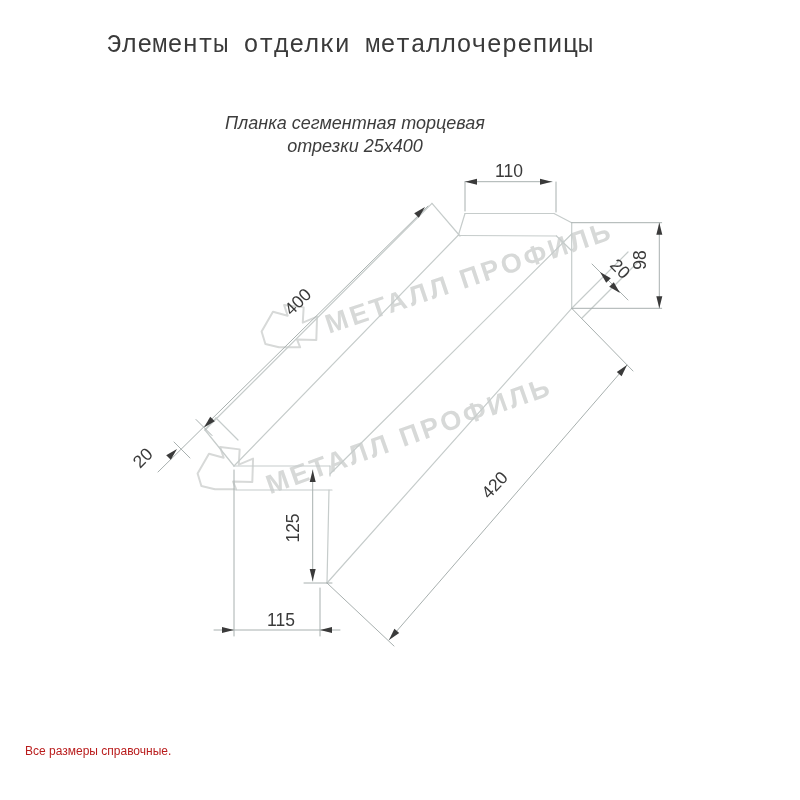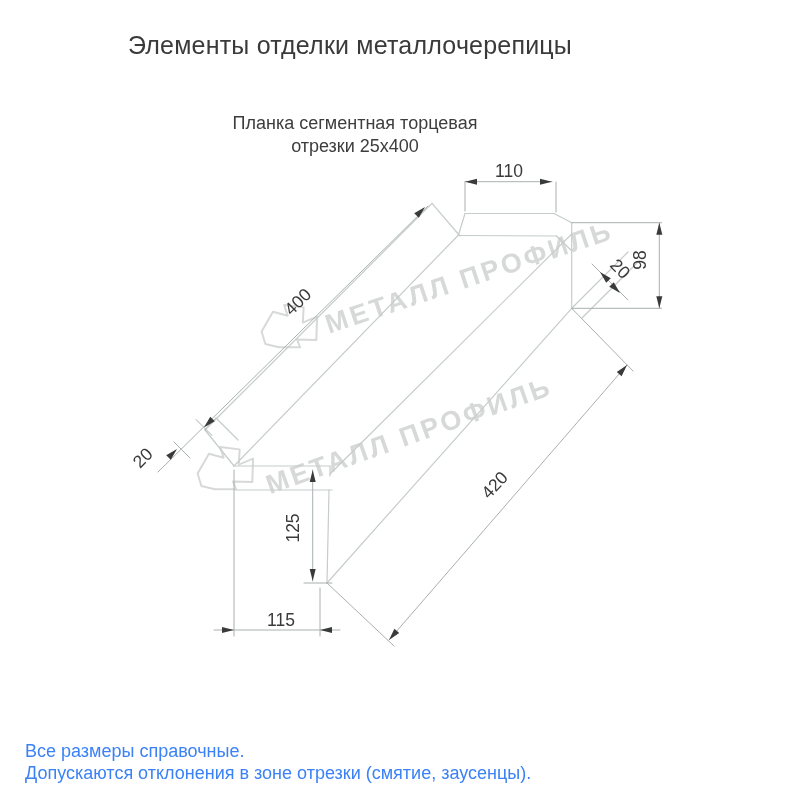--- a/index.html
+++ b/index.html
@@ -2,29 +2,29 @@
 <html><head>
 <meta charset="utf-8">
 <style>
   html,body{margin:0;padding:0;}
   body{
     width:800px;height:800px;position:relative;background:#ffffff;
     font-family:"Liberation Sans", sans-serif;overflow:hidden;
   }
   .page-title{
     position:absolute;top:31px;left:0;width:700px;text-align:center;
-    font-size:25px;color:#3a3a3a;letter-spacing:0.2px;
+    font-size:25px;color:#3a3a3a;letter-spacing:0.2px;font-family:Liberation Mono, monospace;
   }
   .drawing-subtitle{
     position:absolute;top:112px;left:55px;width:600px;text-align:center;
-    font-size:18px;line-height:22.5px;color:#3d3d3d;
+    font-size:18px;line-height:22.5px;color:#3d3d3d;font-style:italic;
   }
   .footer-notes{
     position:absolute;left:25px;top:740px;width:720px;
-    font-size:18px;line-height:22px;color:#3b82f6;
+    font-size:12px;line-height:22px;color:#b91c1c;
   }
   svg{position:absolute;left:0;top:0;}
   .part-line{stroke:#c6cccb;stroke-width:1.2;fill:none;stroke-linecap:round;}
   .dim-line{stroke:#a8b0af;stroke-width:1;fill:none;stroke-linecap:round;}
   .arrow{fill:#3a3a3a;stroke:none;}
   .dim-text{font-family:"Liberation Sans",sans-serif;font-size:17.5px;fill:#3a3a3a;}
   .wm-text{font-family:"Liberation Sans",sans-serif;font-weight:bold;font-size:27px;
            fill:#d7d9d8;letter-spacing:3px;}
   .wm-logo{stroke:#d7d9d8;stroke-width:2;fill:none;stroke-linejoin:round;}
 </style>
@@ -127,14 +127,13 @@
     <text class="dim-text" transform="translate(302,306) rotate(-44.5)" text-anchor="middle">400</text>
     <text class="dim-text" transform="translate(499,489) rotate(-47)" text-anchor="middle">420</text>
     <text class="dim-text" transform="translate(299,528) rotate(-90)" text-anchor="middle">125</text>
     <text class="dim-text" x="281" y="626" text-anchor="middle">115</text>
     <text class="dim-text" transform="translate(147,462) rotate(-45)" text-anchor="middle">20</text>
   </g>
 </svg>
 
 <div class="footer-notes">
   <div>Все размеры справочные.</div>
-  <div>Допускаются отклонения в зоне отрезки (смятие, заусенцы).</div>
 </div>
 
 </body></html>

